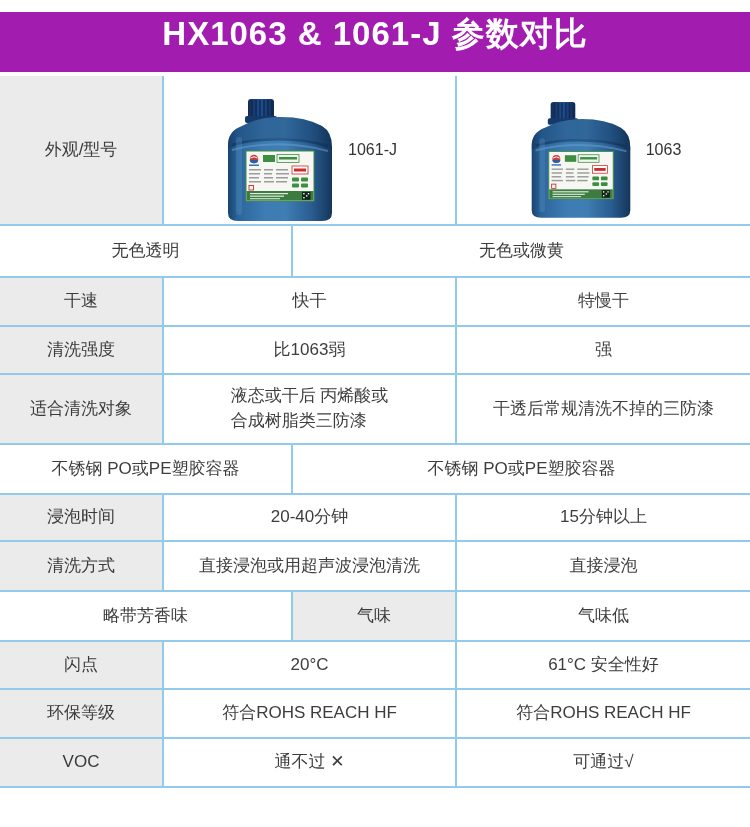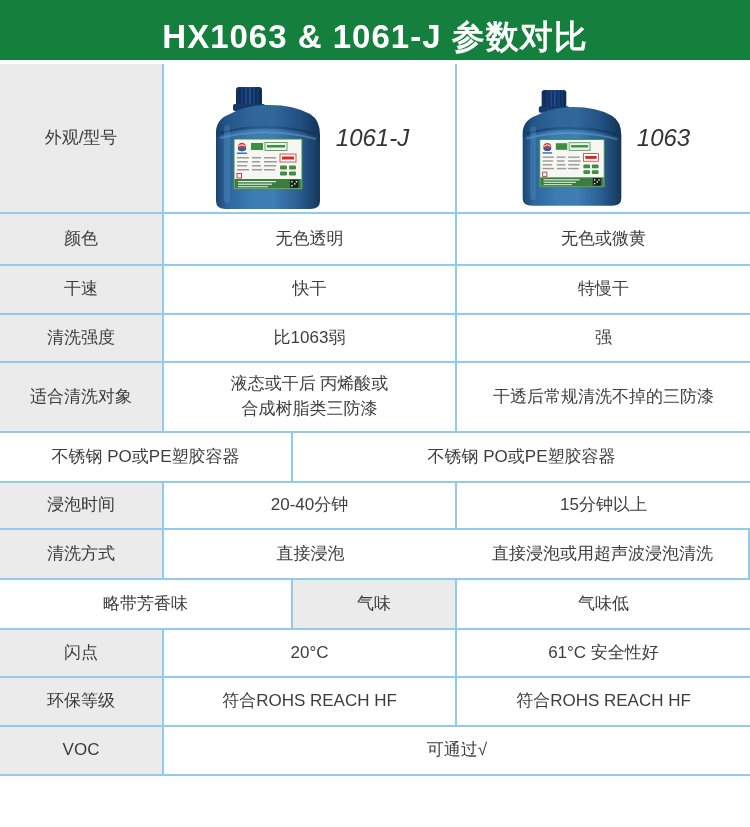--- a/index.html
+++ b/index.html
@@ -2,43 +2,43 @@
 <html><head>
 <meta charset="utf-8">
 <style>
   html,body{margin:0;padding:0;}
   body{
     width:750px;height:827px;background:#ffffff;overflow:hidden;
     font-family:"Liberation Sans","DejaVu Sans",sans-serif;
     color:#3d3d3d;
   }
   .banner{
-    width:750px;height:60px;background:#15803d;
-    display:flex;align-items:flex-end;justify-content:center;
+    margin-top:12px;width:750px;height:60px;background:#a21caf;
+    display:flex;align-items:flex-start;justify-content:center;
   }
   .banner .title{
     color:#ffffff;font-size:33px;font-weight:700;letter-spacing:1px;
   }
   .table{margin-top:4px;width:750px;}
   .row{
     display:flex;box-sizing:border-box;width:750px;
     border-bottom:2px solid #92cbe9;
   }
   .cell{
     box-sizing:border-box;display:flex;align-items:center;justify-content:center;
-    font-size:17px;text-align:center;white-space:pre-line;line-height:1.45;
+    font-size:17px;text-align:left;white-space:pre-line;line-height:1.45;
   }
   .label-cell{
     width:164px;background:#ebebeb;border-right:2px solid #92cbe9;
     font-size:17px;color:#3a3a3a;
   }
   .v1{width:293px;border-right:2px solid #92cbe9;}
   .v2{flex:1;}
   .product-cell{gap:10px;}
-  .model-label{font-size:24px;color:#333333;font-style:italic;}
+  .model-label{font-size:16px;color:#333333;}
   .can{display:block;}
 </style>
 </head>
 <body>
 
 <div class="banner">
   <div class="title">HX1063 &amp; 1061-J 参数对比</div>
 </div>
 
 <div class="table">
@@ -135,21 +135,20 @@
       <span class="can">
         <svg width="110" height="126" viewBox="0 0 116 132">
           <use href="#jugGroup"></use>
         </svg>
       </span>
       <span class="model-label">1063</span>
     </div>
   </div>
 
   <div class="row" style="height:52px">
-    <div class="cell label-cell">颜色</div>
     <div class="cell v1">无色透明</div>
     <div class="cell v2">无色或微黄</div>
   </div>
 
   <div class="row" style="height:49px">
     <div class="cell label-cell">干速</div>
     <div class="cell v1">快干</div>
     <div class="cell v2">特慢干</div>
   </div>
 
@@ -172,22 +171,22 @@
   </div>
 
   <div class="row" style="height:47px">
     <div class="cell label-cell">浸泡时间</div>
     <div class="cell v1">20-40分钟</div>
     <div class="cell v2">15分钟以上</div>
   </div>
 
   <div class="row" style="height:50px">
     <div class="cell label-cell">清洗方式</div>
+    <div class="cell v1">直接浸泡或用超声波浸泡清洗</div>
     <div class="cell v2">直接浸泡</div>
-    <div class="cell v1">直接浸泡或用超声波浸泡清洗</div>
   </div>
 
   <div class="row" style="height:50px">
     <div class="cell v1">略带芳香味</div>
     <div class="cell label-cell">气味</div>
     <div class="cell v2">气味低</div>
   </div>
 
   <div class="row" style="height:48px">
     <div class="cell label-cell">闪点</div>
@@ -196,16 +195,17 @@
   </div>
 
   <div class="row" style="height:49px">
     <div class="cell label-cell">环保等级</div>
     <div class="cell v1">符合ROHS REACH HF</div>
     <div class="cell v2">符合ROHS REACH HF</div>
   </div>
 
   <div class="row" style="height:49px">
     <div class="cell label-cell">VOC</div>
+    <div class="cell v1">通不过 ✕</div>
     <div class="cell v2">可通过√</div>
   </div>
 
 </div>
 
 </body></html>

